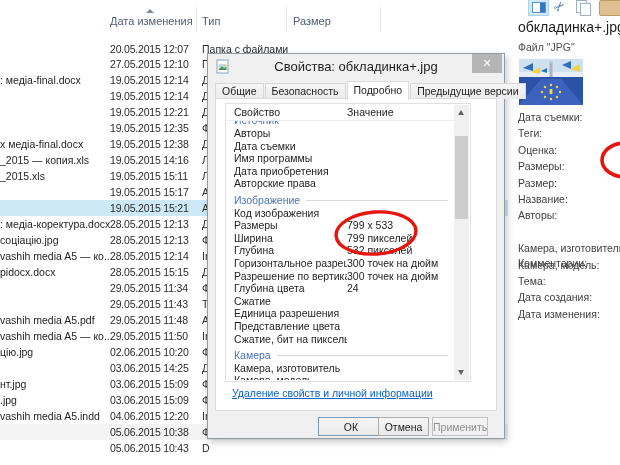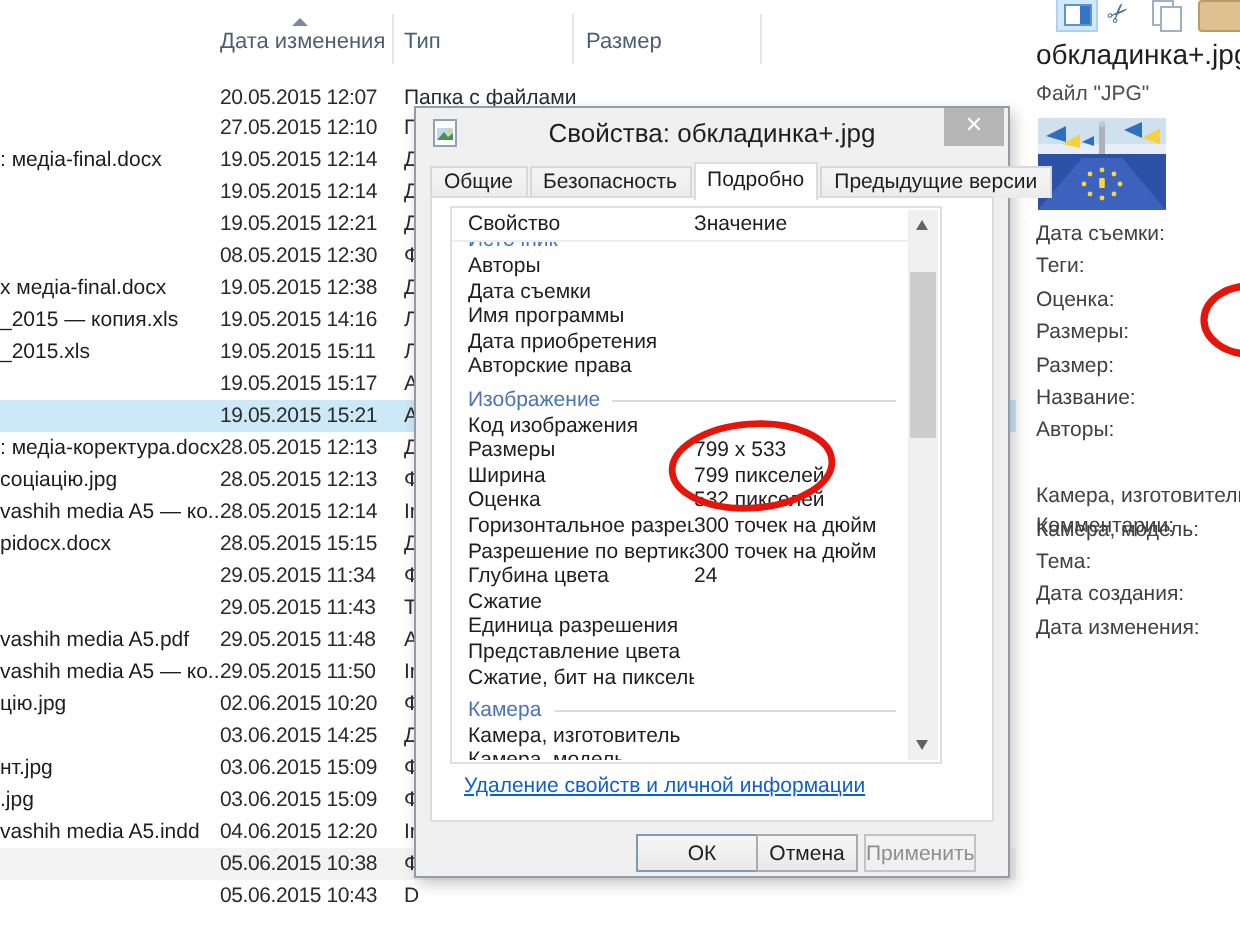--- a/index.html
+++ b/index.html
@@ -118,21 +118,21 @@
         <span class="f-date">19.05.2015 12:14</span>
         <span class="f-type">Д</span>
       </div>
       <div class="file-row" style="top: 104px;">
         <span class="f-name"></span>
         <span class="f-date">19.05.2015 12:21</span>
         <span class="f-type">Д</span>
       </div>
       <div class="file-row" style="top: 120px;">
         <span class="f-name"></span>
-        <span class="f-date">08.05.2015 12:30</span>
+        <span class="f-date">19.05.2015 12:35</span>
         <span class="f-type">Ф</span>
       </div>
       <div class="file-row" style="top: 136px;">
         <span class="f-name">х медіа-final.docx</span>
         <span class="f-date">19.05.2015 12:38</span>
         <span class="f-type">Д</span>
       </div>
       <div class="file-row" style="top: 152px;">
         <span class="f-name">_2015 — копия.xls</span>
         <span class="f-date">19.05.2015 14:16</span>
@@ -344,21 +344,21 @@
             </div>
             <div class="prop-row" style="top: 98.2px;">
               <span class="p-label">Размеры</span>
               <span class="p-value">799 x 533</span>
             </div>
             <div class="prop-row" style="top: 110.8px;">
               <span class="p-label">Ширина</span>
               <span class="p-value">799 пикселей</span>
             </div>
             <div class="prop-row" style="top: 123.4px;">
-              <span class="p-label">Оценка</span>
+              <span class="p-label">Глубина</span>
               <span class="p-value">532 пикселей</span>
             </div>
             <div class="prop-row" style="top: 136px;">
               <span class="p-label">Горизонтальное разреше...</span>
               <span class="p-value">300 точек на дюйм</span>
             </div>
             <div class="prop-row" style="top: 148.6px;">
               <span class="p-label">Разрешение по вертикали</span>
               <span class="p-value">300 точек на дюйм</span>
             </div>

